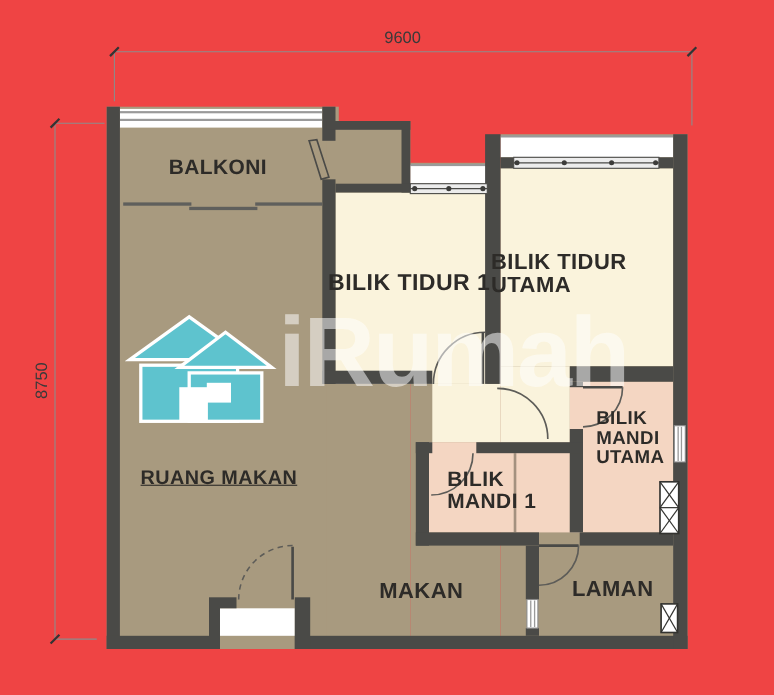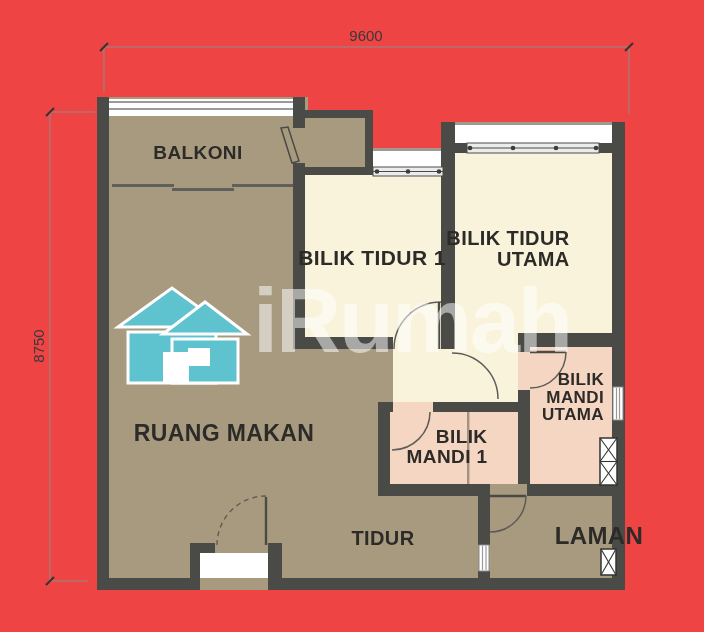--- a/index.html
+++ b/index.html
@@ -15,21 +15,21 @@
   .winband{fill:#ececec;stroke:var(--wall);stroke-width:1;}
   .winmid{stroke:var(--wall);stroke-width:1.2;} .windot{fill:#3c3c3a;}
   .winpane{fill:#ffffff;stroke:#8a8a8a;stroke-width:1;} .winpane-line{stroke:#9a9a9a;stroke-width:1.2;}
   .louvre{fill:#ffffff;stroke:#333330;stroke-width:1.5;} .louvre-x{stroke:#333330;stroke-width:1.1;}
   .door-arc{stroke:#5d5c58;stroke-width:1.5;fill:none;}
   .door-leaf{stroke:var(--wall);stroke-width:2.4;}
   .door-arc-dashed{stroke:#5d5c58;stroke-width:1.4;fill:none;stroke-dasharray:5 4;}
   .slider{fill:#5f5f5c;}
   .dimline{stroke:var(--dim);stroke-width:1;} .dimtick{stroke:#333;stroke-width:2;}
   .lbl{position:absolute;transform:translate(-50%,-50%);font-weight:bold;color:var(--label);
-       text-align:right;white-space:pre-line;line-height:1.04;letter-spacing:.4px;z-index:20;}
+       text-align:left;white-space:pre-line;line-height:1.04;letter-spacing:.4px;z-index:20;}
   .dimtxt{position:absolute;transform:translate(-50%,-50%);font-size:15px;color:#3a3a3a;z-index:20;}
   .dimtxt.vert{transform:translate(-50%,-50%) rotate(-90deg);}
   #watermark{position:absolute;left:0;top:0;width:704px;height:567px;z-index:50;pointer-events:none;}
   #wm-text{position:absolute;left:412px;top:321px;transform:translate(-50%,-50%);
            font-size:90px;font-weight:bold;color:#ffffff;opacity:.52;letter-spacing:-2px;white-space:nowrap;}
 </style>
 </head>
 <body>
 
 <div id="canvas">
@@ -167,28 +167,28 @@
     </g>
   </svg>
 
   <div class="dimtxt" style="left:366px;top:35px;">9600</div>
   <div class="dimtxt vert" style="left:38px;top:346px;">8750</div>
 
   <div class="lbl" style="left:198px;top:153px;font-size:19px;">BALKONI</div>
   <div class="lbl" style="left:372px;top:258px;font-size:21px;">BILIK TIDUR 1</div>
   <div class="lbl" style="left:508px;top:249px;font-size:20px;">BILIK TIDUR
 UTAMA</div>
-  <div class="lbl" style="left:224px;top:434px;font-size:23px;">RUANG MAKAN</div>
+  <div class="lbl" style="left:199px;top:434px;font-size:18px;text-decoration:underline;">RUANG MAKAN</div>
   <div class="lbl" style="left:447px;top:447px;font-size:19px;">BILIK
 MANDI 1</div>
   <div class="lbl" style="left:573px;top:398px;font-size:17px;">BILIK
 MANDI
 UTAMA</div>
-  <div class="lbl" style="left:383px;top:538px;font-size:20px;">TIDUR</div>
-  <div class="lbl" style="left:557px;top:536px;font-size:24px;margin-left:42px;">LAMAN</div>
+  <div class="lbl" style="left:383px;top:538px;font-size:20px;">MAKAN</div>
+  <div class="lbl" style="left:557px;top:536px;font-size:20px;">LAMAN</div>
 
   <div id="watermark">
     <svg width="704" height="632" viewBox="0 0 704 632">
       <g fill="var(--teal)" stroke="#ffffff" stroke-width="3">
         <polygon points="118,327 172,288 226,327"></polygon>
         <rect x="128" y="332" width="88" height="51"></rect>
         <polygon points="163,334 205,302 247,334"></polygon>
         <rect x="172" y="339" width="66" height="44"></rect>
       </g>
       <rect x="163" y="352" width="26" height="31" fill="#ffffff"></rect>

